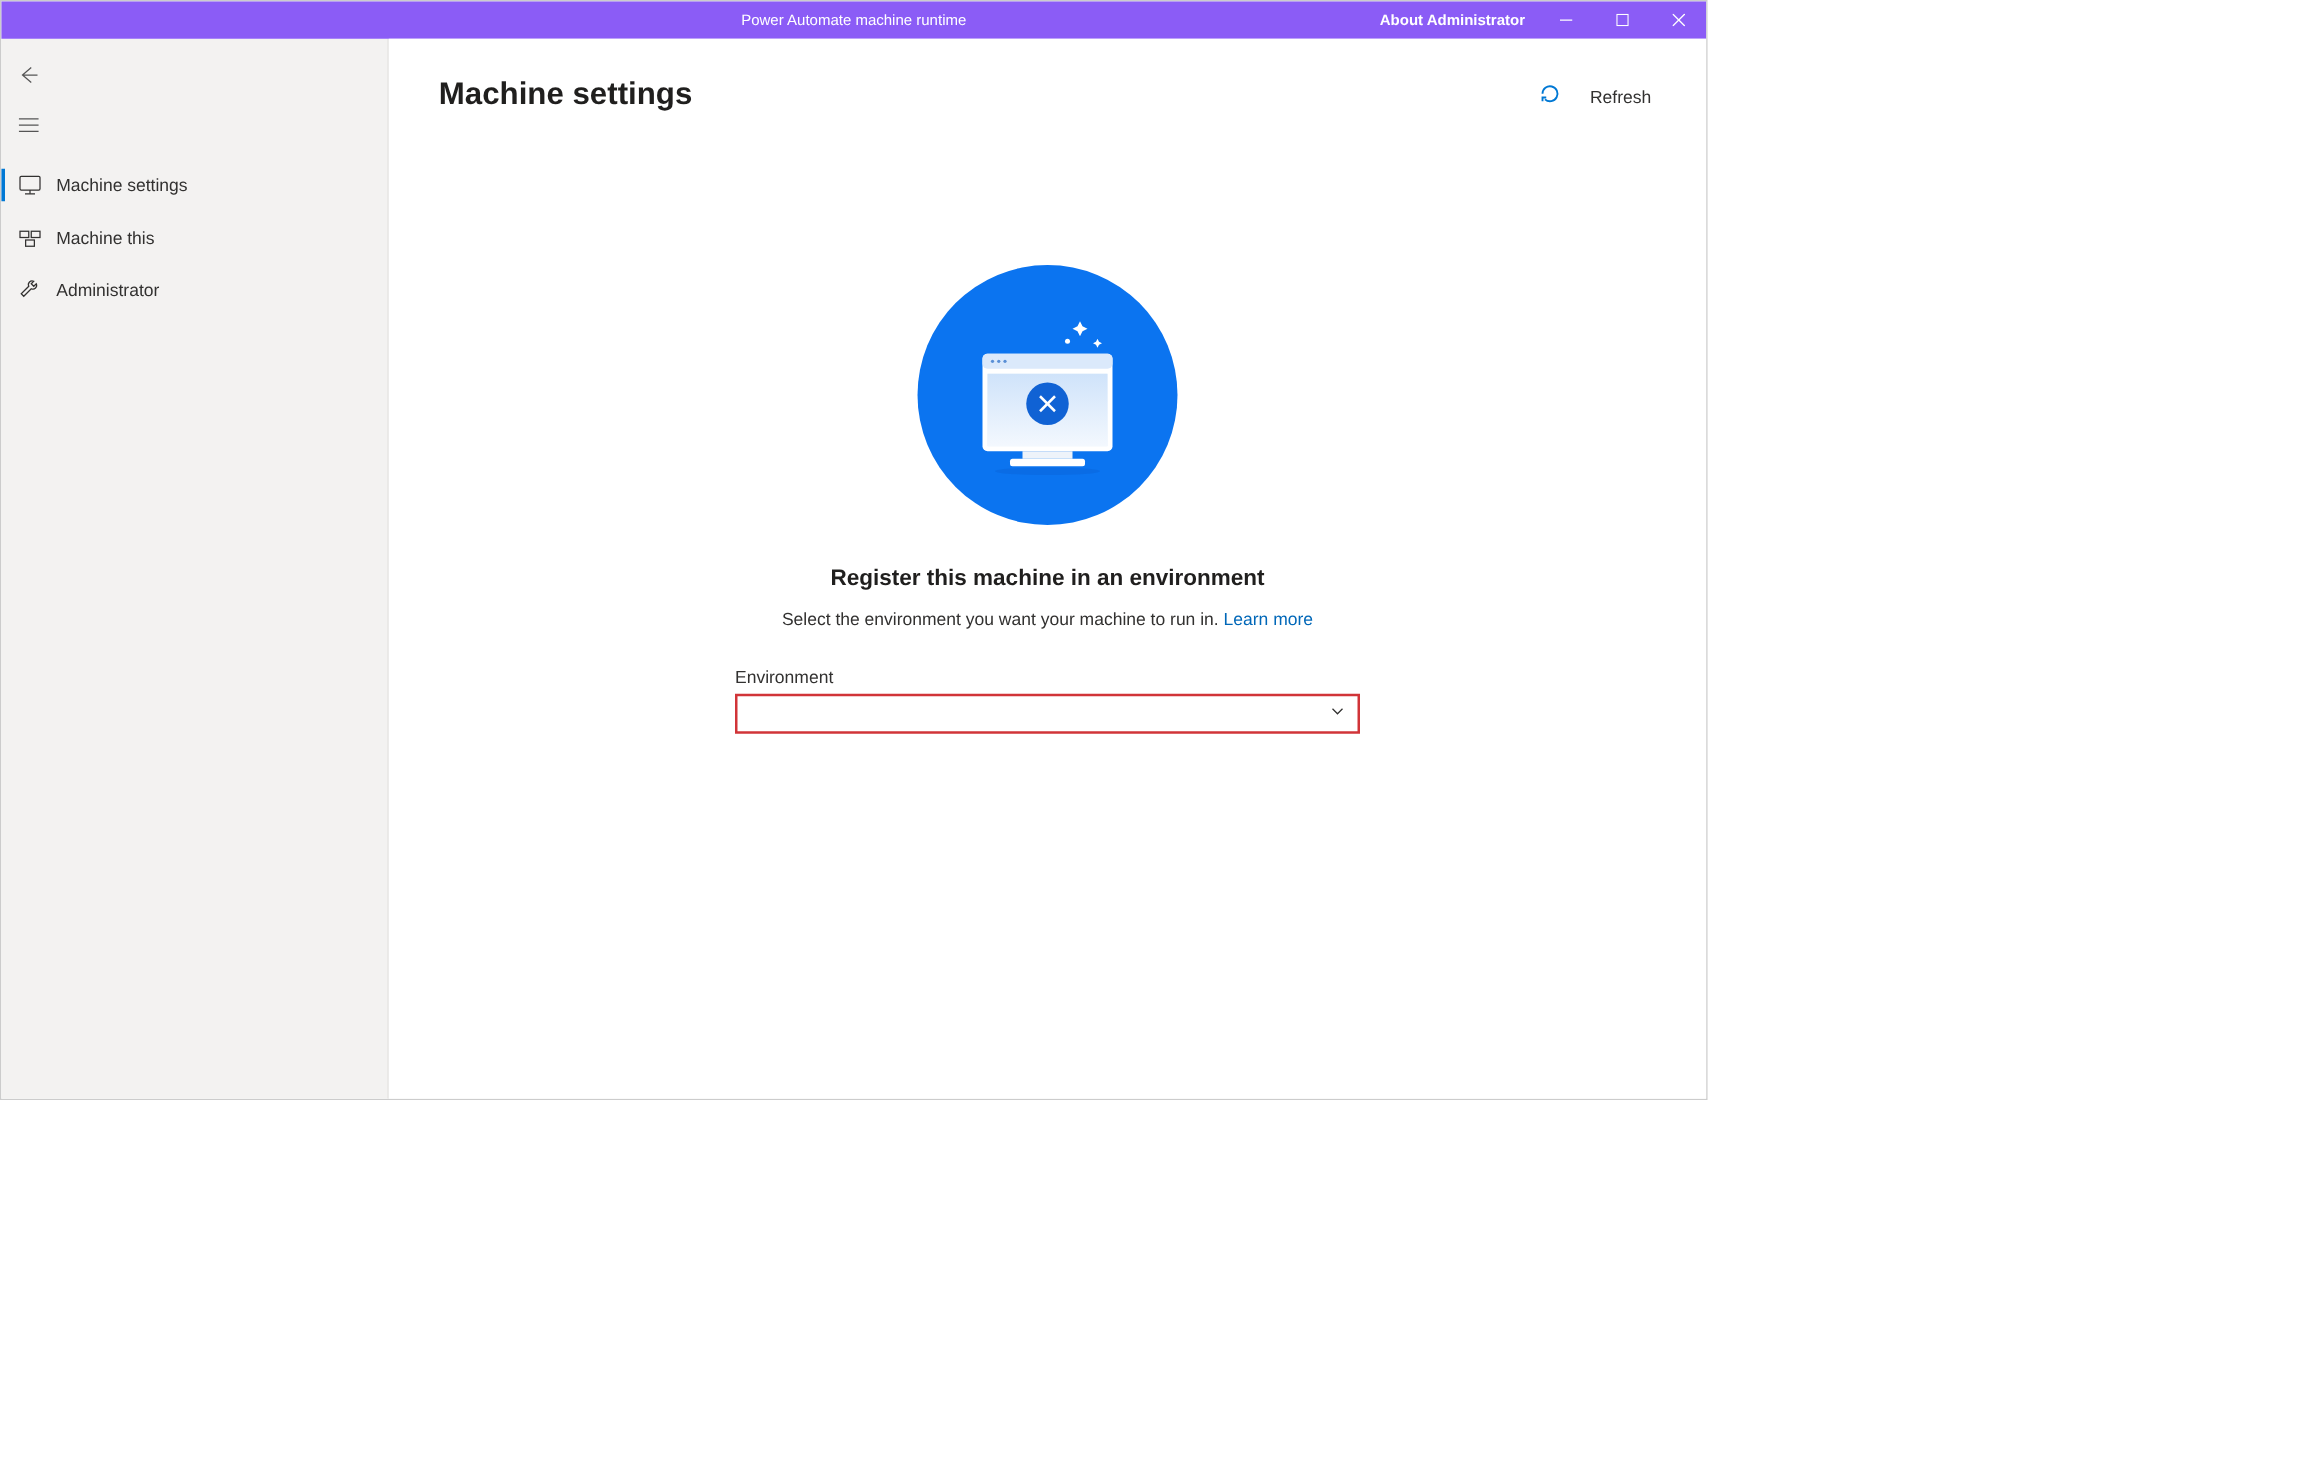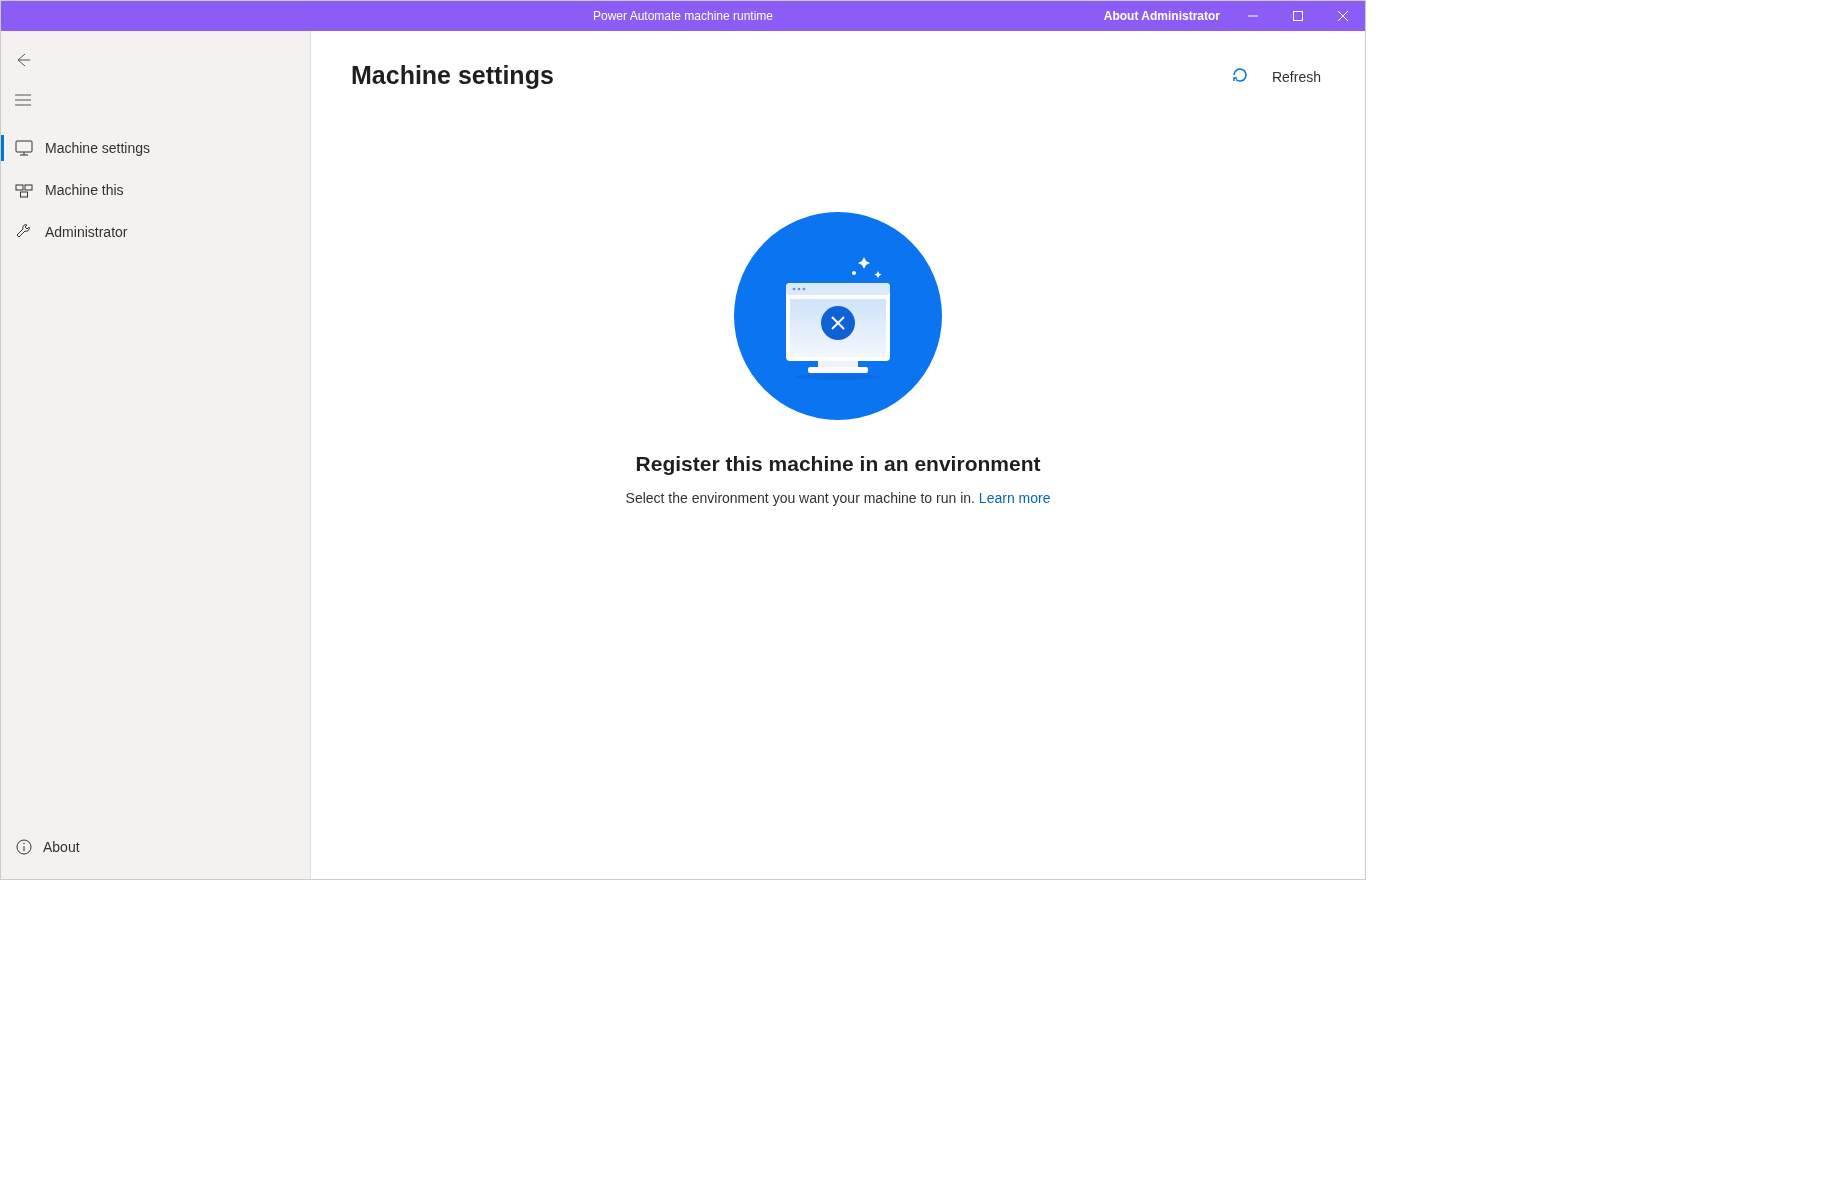--- a/index.html
+++ b/index.html
@@ -140,21 +140,21 @@
       width: 208px;
       height: 208px;
       border-radius: 50%;
       background: #0b74f0;
       display: flex;
       align-items: center;
       justify-content: center;
       position: relative;
     }
     .hero-heading {
-      font-size: 21px;
+      font-size: 18px;
       font-weight: 600;
       color: #201f1e;
       margin-top: 32px;
     }
     .hero-sub {
       font-size: 14px;
       color: #323130;
       margin-top: 14px;
     }
     .hero-sub a { color: #0067b8; cursor: pointer; }
@@ -244,32 +244,20 @@
         </span>
         <span>Machine this</span>
       </div>
       <div class="nav-item">
         <span class="nav-icon">
           <svg width="18" height="18" viewBox="0 0 18 18">
               <path d="M14 4a3 3 0 0 1-4 4L4 14l-2-2 6-6a3 3 0 0 1 4-4l-2 2 2 2z" fill="none" stroke="#323130" stroke-width="1"></path>
             </svg>
         </span>
         <span>Administrator</span>
-      </div>
-    </div>
-    <div class="sidebar-footer">
-      <div class="about-item">
-        <span class="nav-icon">
-          <svg width="16" height="16" viewBox="0 0 16 16">
-              <circle cx="8" cy="8" r="7" fill="none" stroke="#323130" stroke-width="1"></circle>
-              <line x1="8" y1="7" x2="8" y2="12" stroke="#323130" stroke-width="1"></line>
-              <circle cx="8" cy="4.5" r="0.7" fill="#323130"></circle>
-            </svg>
-        </span>
-        <span>About</span>
       </div>
     </div>
   </div>
 
   <div class="main">
     <div class="main-header">
       <h1 class="page-title">Machine settings</h1>
       <div class="refresh-btn">
         <span class="refresh-icon">
           <svg width="16" height="16" viewBox="0 0 16 16">
@@ -309,15 +297,26 @@
           <rect x="40" y="116" width="60" height="6" rx="2" fill="#fff"></rect>
           <ellipse cx="70" cy="126" rx="42" ry="3" fill="#0a5fd0" opacity="0.35"></ellipse>
         </svg>
       </div>
 
       <h2 class="hero-heading">Register this machine in an environment</h2>
       <p class="hero-sub">
         <span>Select the environment you want your machine to run in. </span><a>Learn more</a>
       </p>
 
+      <div class="form-block">
+        <label class="field-label">Environment</label>
+        <div class="dropdown">
+          <span></span>
+          <span>
+            <svg width="12" height="12" viewBox="0 0 12 12">
+                <path d="M2 4 L6 8 L10 4" fill="none" stroke="#323130" stroke-width="1"></path>
+              </svg>
+          </span>
+        </div>
+      </div>
     </div>
   </div>
 </div>
 
 </body></html>

